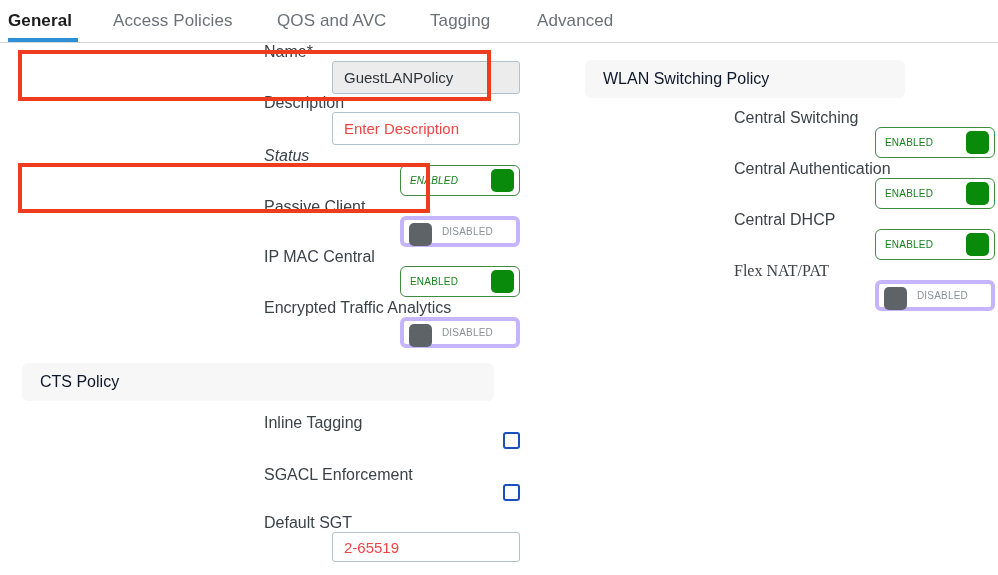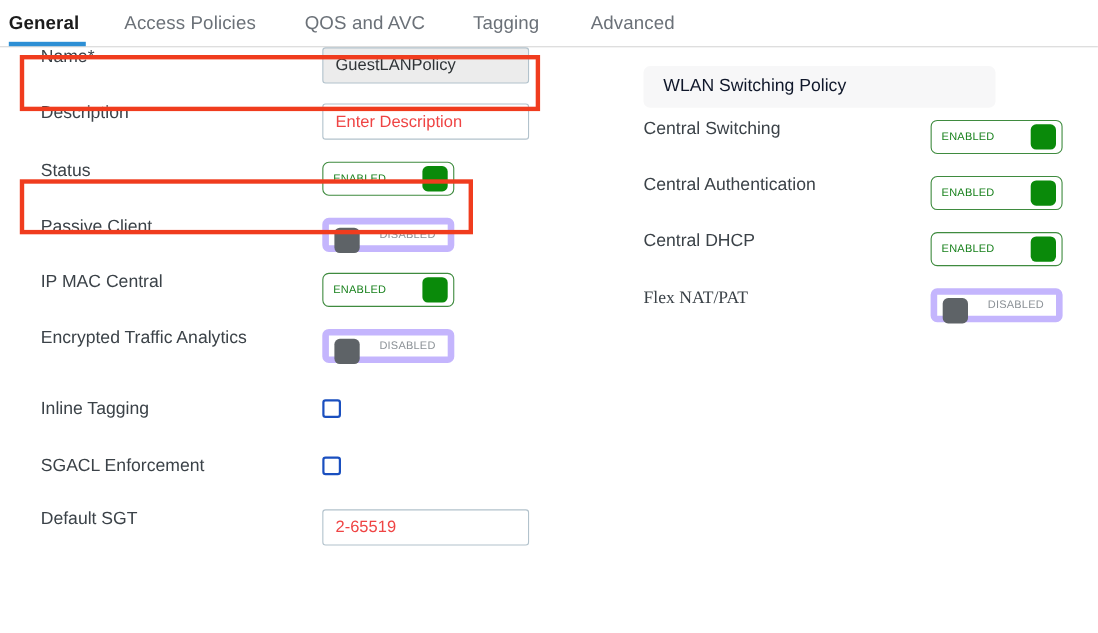--- a/index.html
+++ b/index.html
@@ -68,22 +68,23 @@
     align-items: center;
     padding-left: 18px;
     box-sizing: border-box;
     font-size: 16px;
     color: #0f172a;
   }
 
   
   .row {
     display: flex;
-    align-items: flex-start;
+    align-items: flex-end;
     height: 51px;
+    flex-direction: column;
   }
   .row-label {
     font-size: 16px;
     color: #3b4248;
     white-space: nowrap;
   }
 
   
   .field {
     box-sizing: border-box;
@@ -114,23 +115,23 @@
     align-items: center;
     position: relative;
     background: #ffffff;
   }
   .toggle.on {
     border: 1px solid #3f8b3f;
     justify-content: flex-start;
     padding-left: 9px;
   }
   .toggle.off {
-    border: 6px solid #c4b5fd;
+    border: 4px solid #c4b5fd;
     justify-content: flex-end;
-    padding-right: 11px;
+    padding-right: 23px;
   }
   .toggle-label {
     font-size: 10px;
     letter-spacing: .2px;
   }
   .toggle.on .toggle-label { color: #17801b; }
   .toggle.off .toggle-label { color: #8b9196; }
   .knob {
     position: absolute;
     width: 23px;
@@ -176,21 +177,21 @@
   <div class="row" style="height:51px; padding-left:37px; box-sizing:border-box;">
     <div class="row-label" style="width:256px;">Name*</div>
     <div class="field filled" style="width:188px;">GuestLANPolicy</div>
   </div>
 
   <div class="row" style="height:53px; padding-left:37px; box-sizing:border-box;">
     <div class="row-label" style="width:256px;">Description</div>
     <div class="field placeholder" style="width:188px;">Enter Description</div>
   </div>
 
-  <div class="row" style="height:51px; padding-left:37px; box-sizing:border-box;">
+  <div class="row" style="height:51px; padding-left:37px; box-sizing:border-box;font-style:italic;">
     <div class="row-label" style="width:256px;">Status</div>
     <div class="toggle on">
       <span class="toggle-label">ENABLED</span>
       <span class="knob"></span>
     </div>
   </div>
 
   <div class="row" style="height:50px; padding-left:37px; box-sizing:border-box;">
     <div class="row-label" style="width:256px;">Passive Client</div>
     <div class="toggle off">
@@ -208,20 +209,23 @@
   </div>
 
   <div class="row" style="height:51px; padding-left:37px; box-sizing:border-box;">
     <div class="row-label" style="width:256px;">Encrypted Traffic Analytics</div>
     <div class="toggle off">
       <span class="toggle-label">DISABLED</span>
       <span class="knob"></span>
     </div>
   </div>
 
+  <div class="section-header" style="margin:13px 0 0 22px; width:472px;">
+    <span>CTS Policy</span>
+  </div>
 
   <div class="row" style="height:52px; margin-top:13px; padding-left:37px; box-sizing:border-box;">
     <div class="row-label" style="width:256px;">Inline Tagging</div>
     <div class="checkbox"></div>
   </div>
 
   <div class="row" style="height:48px; padding-left:37px; box-sizing:border-box;">
     <div class="row-label" style="width:256px;">SGACL Enforcement</div>
     <div class="checkbox"></div>
   </div>

